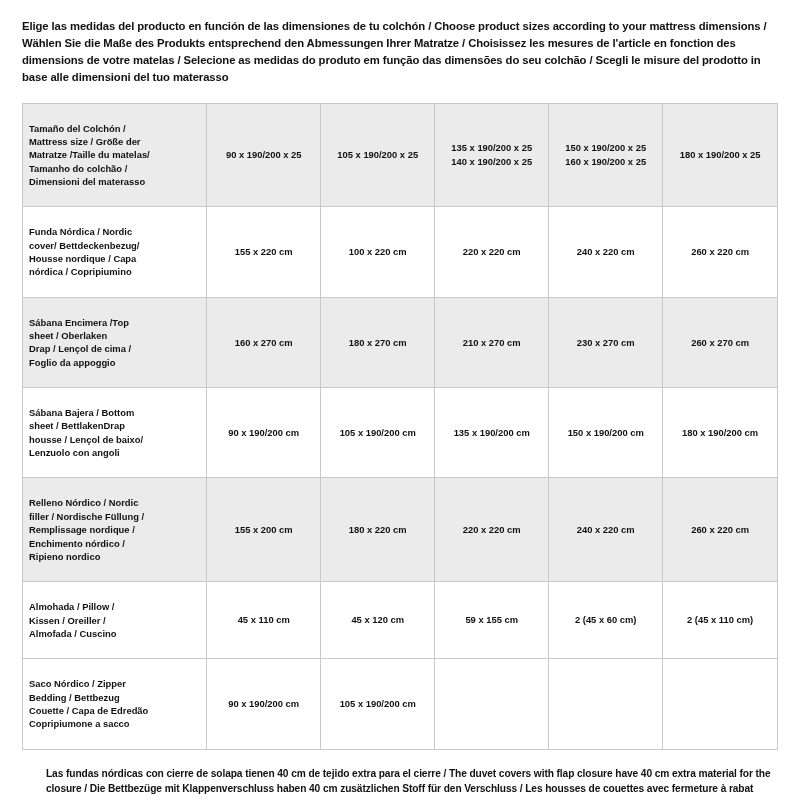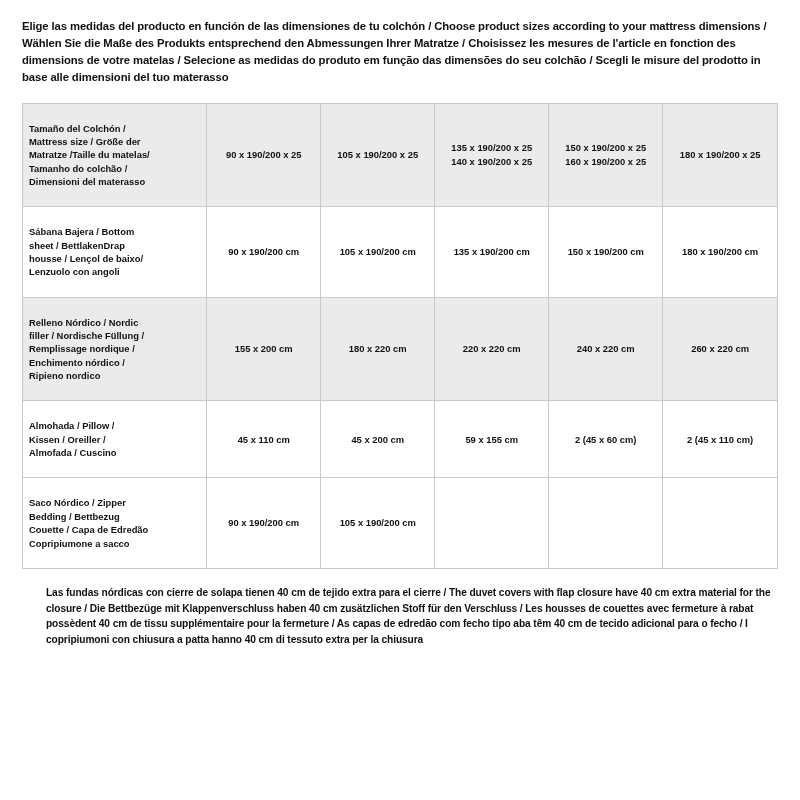--- a/index.html
+++ b/index.html
@@ -109,21 +109,43 @@
 Dimensioni del materasso</td>
         <td class="val multiline">90 x 190/200 x 25</td>
         <td class="val multiline">105 x 190/200 x 25</td>
         <td class="val multiline">135 x 190/200 x 25
 140 x 190/200 x 25</td>
         <td class="val multiline">150 x 190/200 x 25
 160 x 190/200 x 25</td>
         <td class="val multiline">180 x 190/200 x 25</td>
       </tr>
 
+      <tr class="plain">
+        <td class="rowhead multiline">Funda Nórdica /  Nordic
+cover/ Bettdeckenbezug/
+Housse nordique / Capa
+nórdica / Copripiumino</td>
+        <td class="val multiline">155 x 220 cm</td>
+        <td class="val multiline">100 x 220 cm</td>
+        <td class="val multiline">220 x 220 cm</td>
+        <td class="val multiline">240 x 220 cm</td>
+        <td class="val multiline">260 x 220 cm</td>
+      </tr>
 
+      <tr class="shade">
+        <td class="rowhead multiline">Sábana Encimera /Top
+sheet / Oberlaken
+Drap / Lençol de cima /
+Foglio da appoggio</td>
+        <td class="val multiline">160 x 270 cm</td>
+        <td class="val multiline">180 x 270 cm</td>
+        <td class="val multiline">210 x 270 cm</td>
+        <td class="val multiline">230 x 270 cm</td>
+        <td class="val multiline">260 x 270 cm</td>
+      </tr>
 
       <tr class="plain">
         <td class="rowhead multiline">Sábana Bajera / Bottom
 sheet / BettlakenDrap
 housse / Lençol de baixo/
 Lenzuolo con angoli</td>
         <td class="val multiline">90 x 190/200 cm</td>
         <td class="val multiline">105 x 190/200 cm</td>
         <td class="val multiline">135 x 190/200 cm</td>
         <td class="val multiline">150 x 190/200 cm</td>
@@ -141,21 +163,21 @@
         <td class="val multiline">220 x 220 cm</td>
         <td class="val multiline">240 x 220 cm</td>
         <td class="val multiline">260 x 220 cm</td>
       </tr>
 
       <tr class="plain">
         <td class="rowhead multiline">Almohada / Pillow /
 Kissen / Oreiller /
 Almofada / Cuscino</td>
         <td class="val multiline">45 x 110 cm</td>
-        <td class="val multiline">45 x 200 cm</td>
+        <td class="val multiline">45 x 120 cm</td>
         <td class="val multiline">59 x 155 cm</td>
         <td class="val multiline">2 (45 x 60 cm)</td>
         <td class="val multiline">2 (45 x 110 cm)</td>
       </tr>
 
 
       <tr class="plain">
         <td class="rowhead multiline">Saco Nórdico / Zipper
 Bedding / Bettbezug
 Couette /  Capa de Edredão

